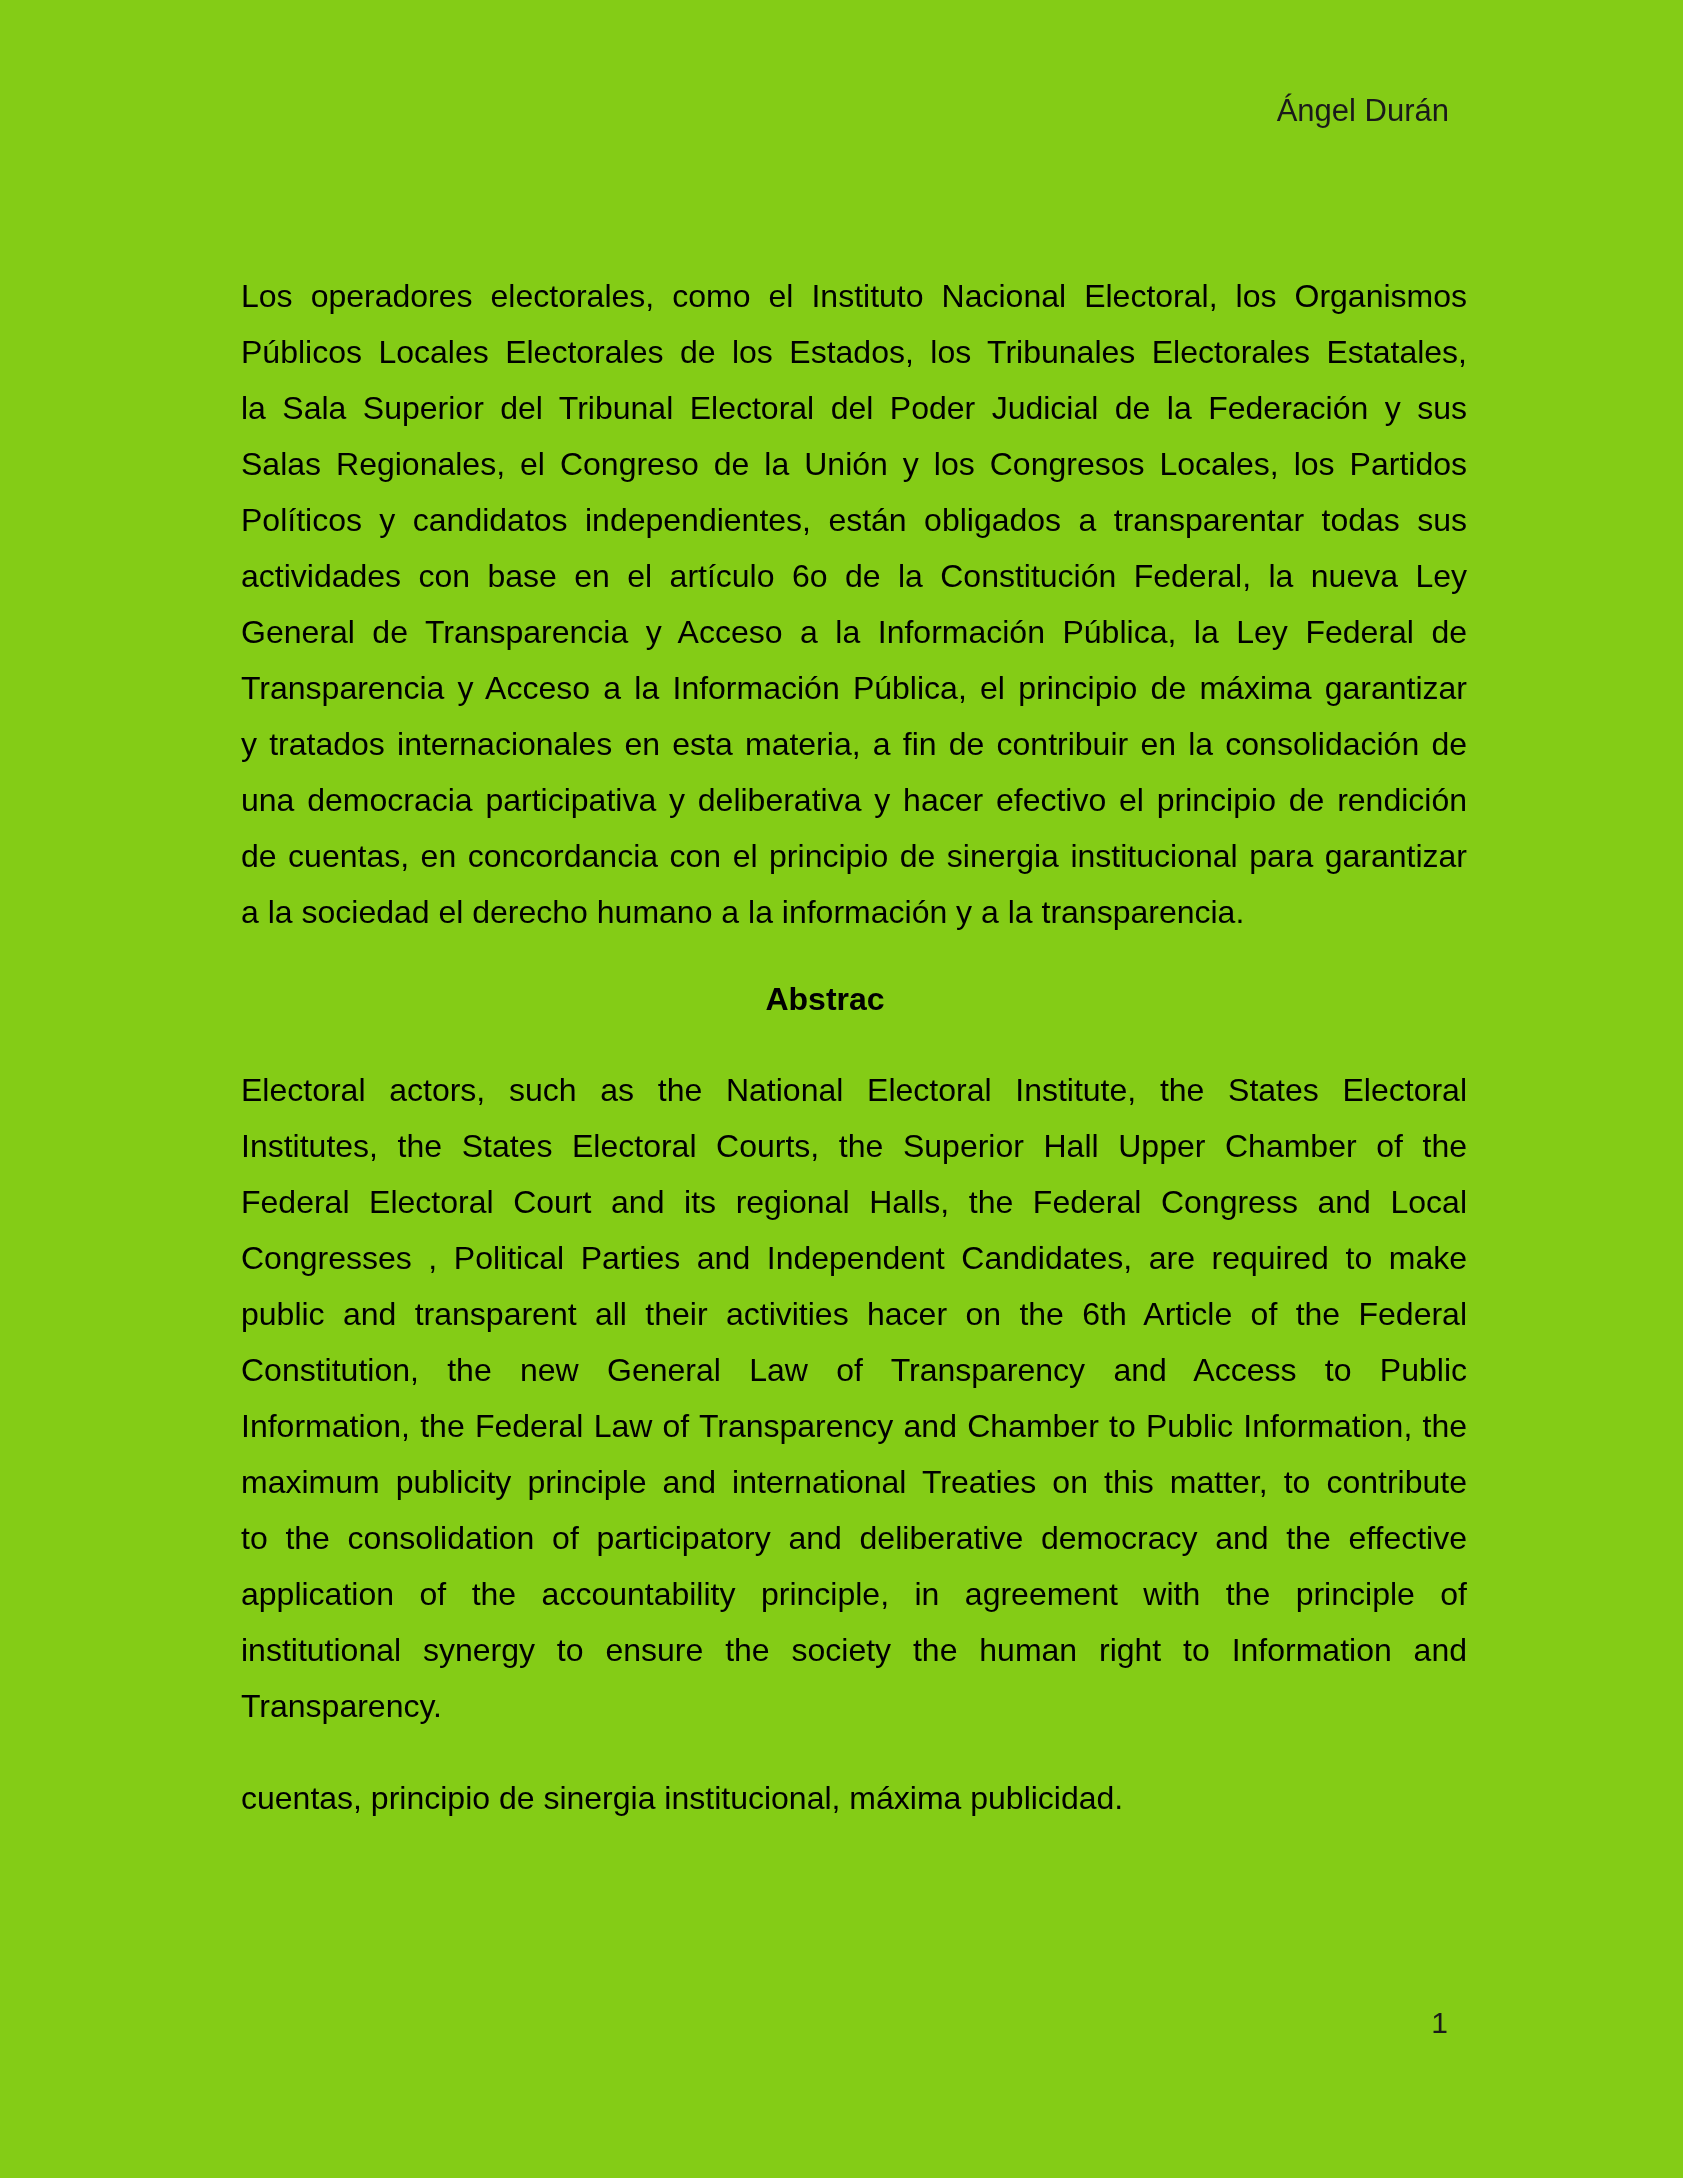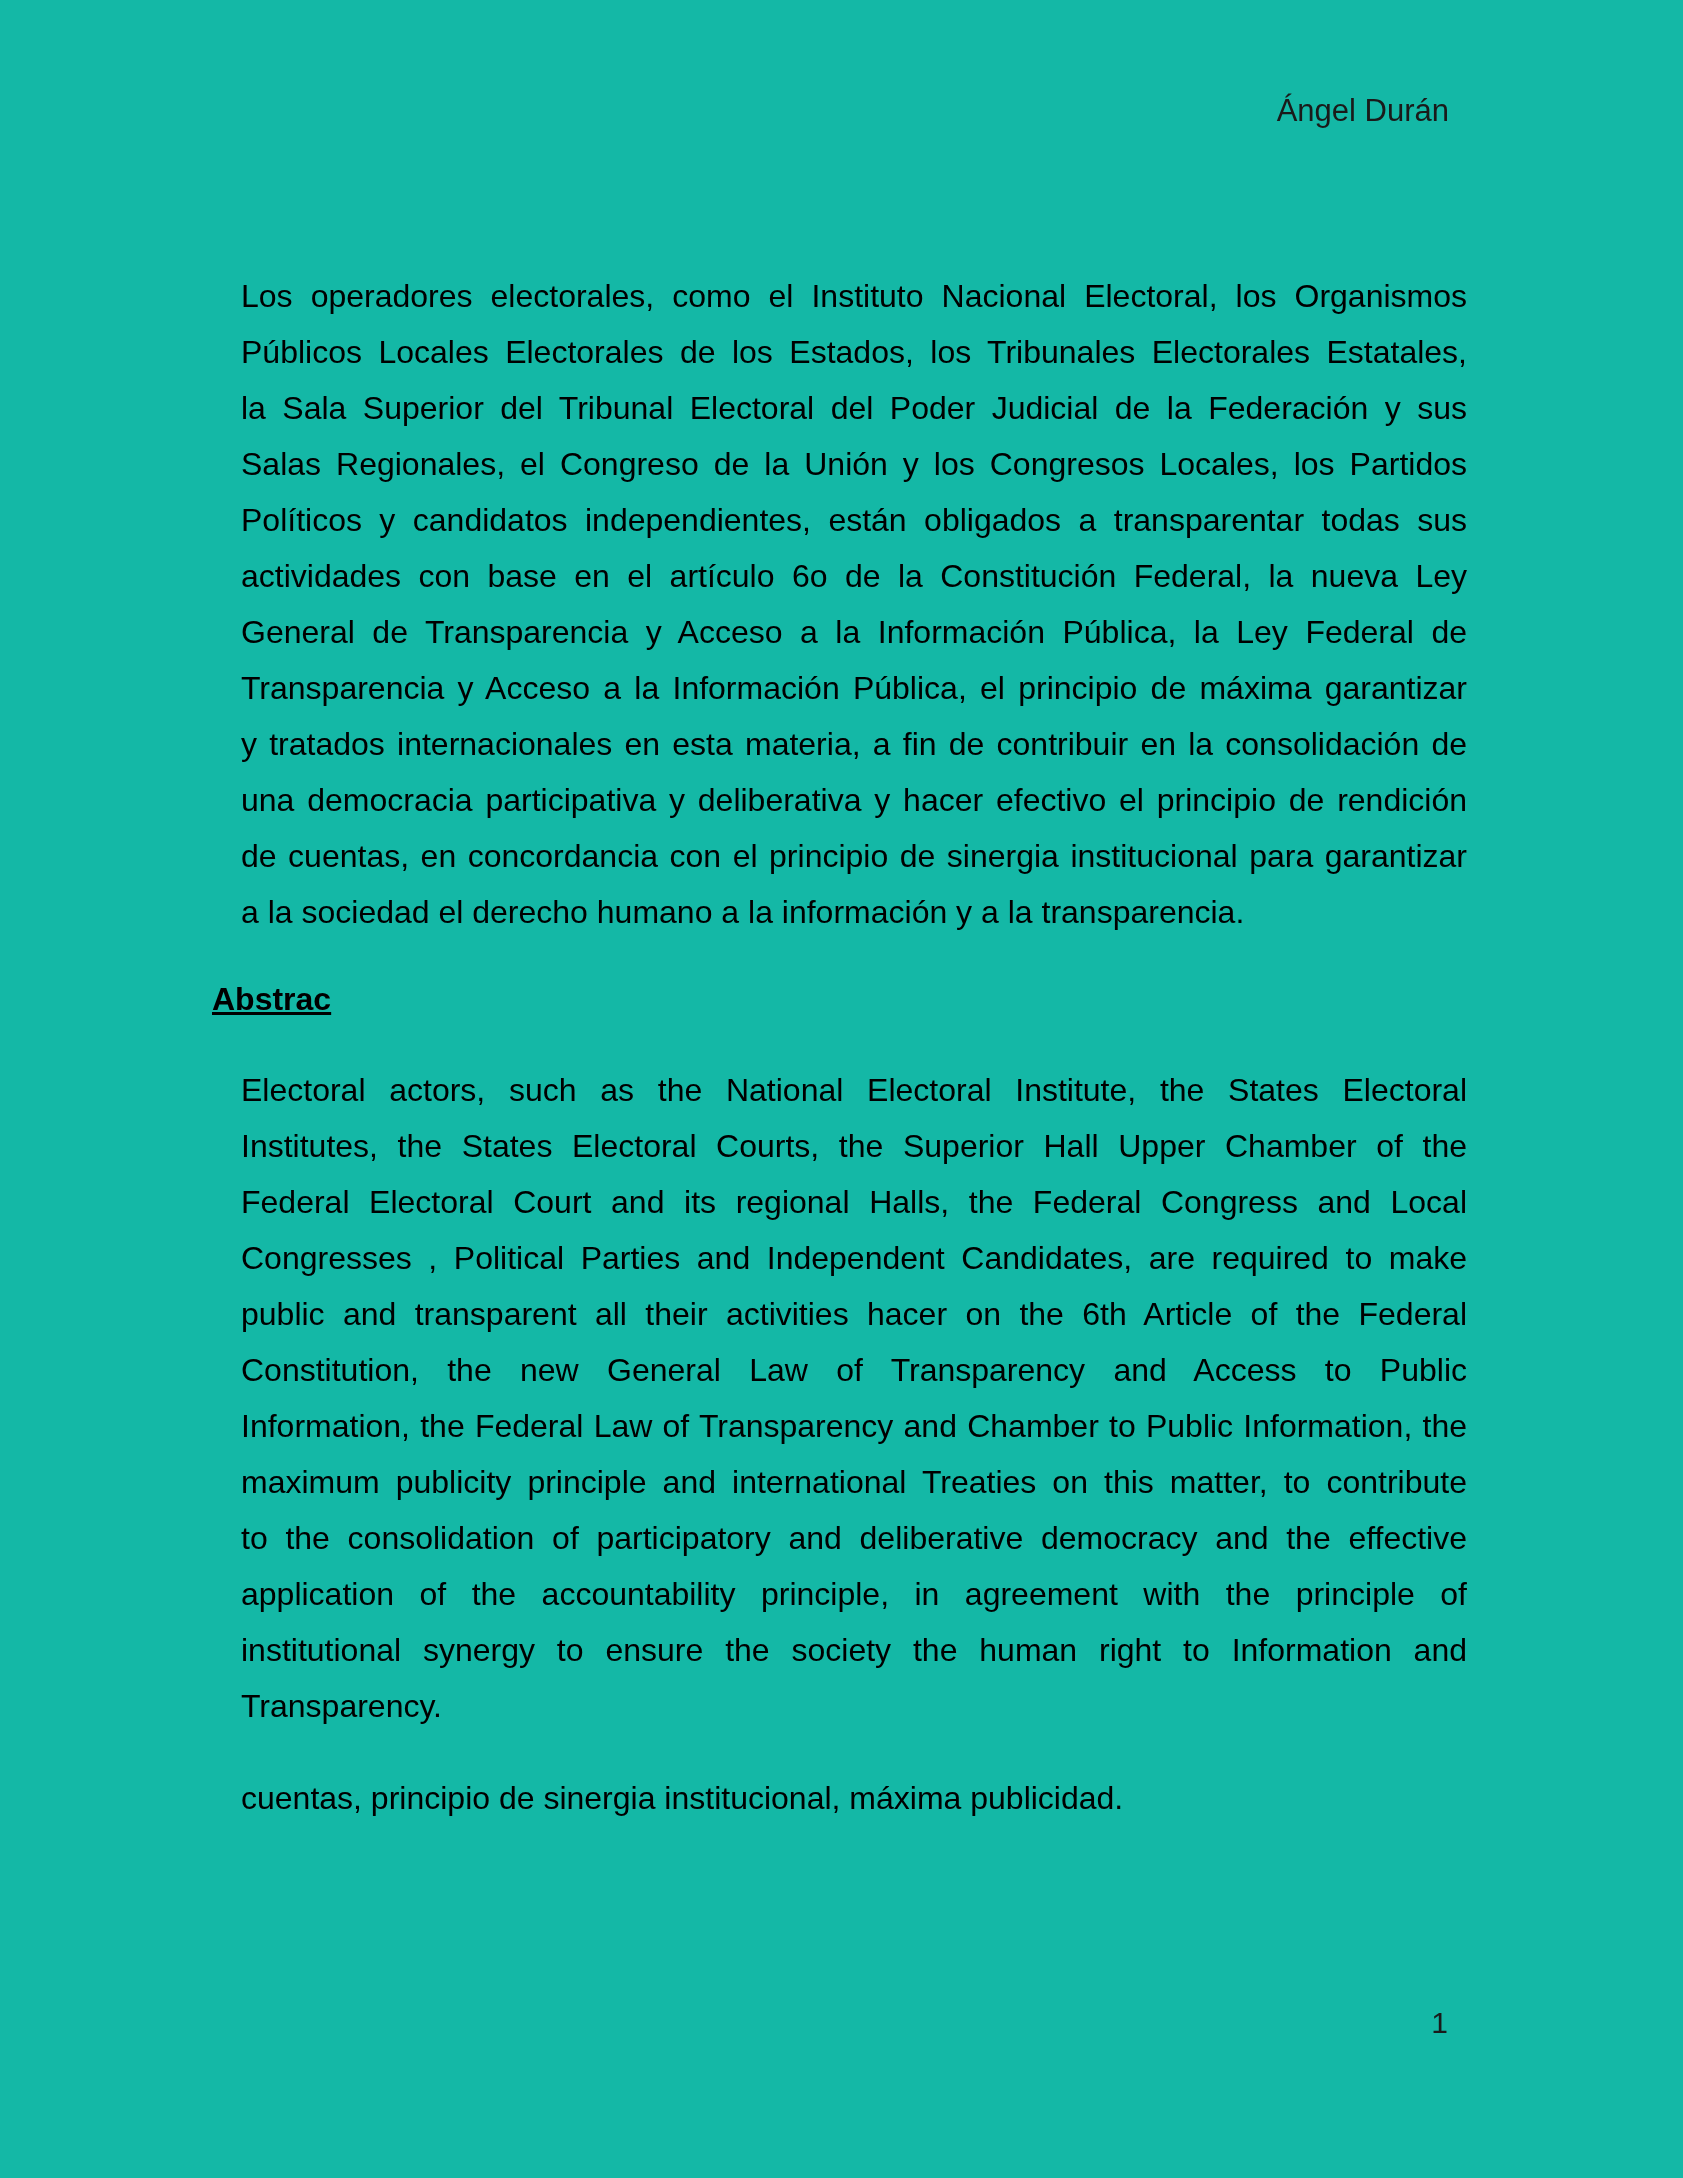--- a/index.html
+++ b/index.html
@@ -1,20 +1,20 @@
 <!DOCTYPE html>
 <html><head>
 <meta charset="utf-8">
 <style>
   html,body{margin:0;padding:0;background:#ffffff;}
   .page{
     position:relative;
     width:1683px;
     height:2178px;
-    background:#14b8a6;
+    background:#84cc16;
     font-family:"Liberation Sans", sans-serif;
     color:#000000;
     overflow:hidden;
   }
   .header{
     position:absolute;
     top:93px;
     left:225px;
     width:1224px;
     text-align:right;
@@ -34,25 +34,24 @@
   .para .line{
     text-align:justify;
     text-align-last:justify;
     text-justify:inter-word;
   }
   .para .line.last{
     text-align-last:left;
   }
   .heading{
     font-weight:700;
-    text-align:left;
+    text-align:center;
     margin:31px 0 35px 0;
     position:relative;
     left:-29px;
-    text-decoration:underline;
   }
   .para-en{margin-bottom:36px;}
   .page-number{
     position:absolute;
     top:2006px;
     right:235px;
     font-size:30px;
     color:#1a1a1a;
   }
 </style>

